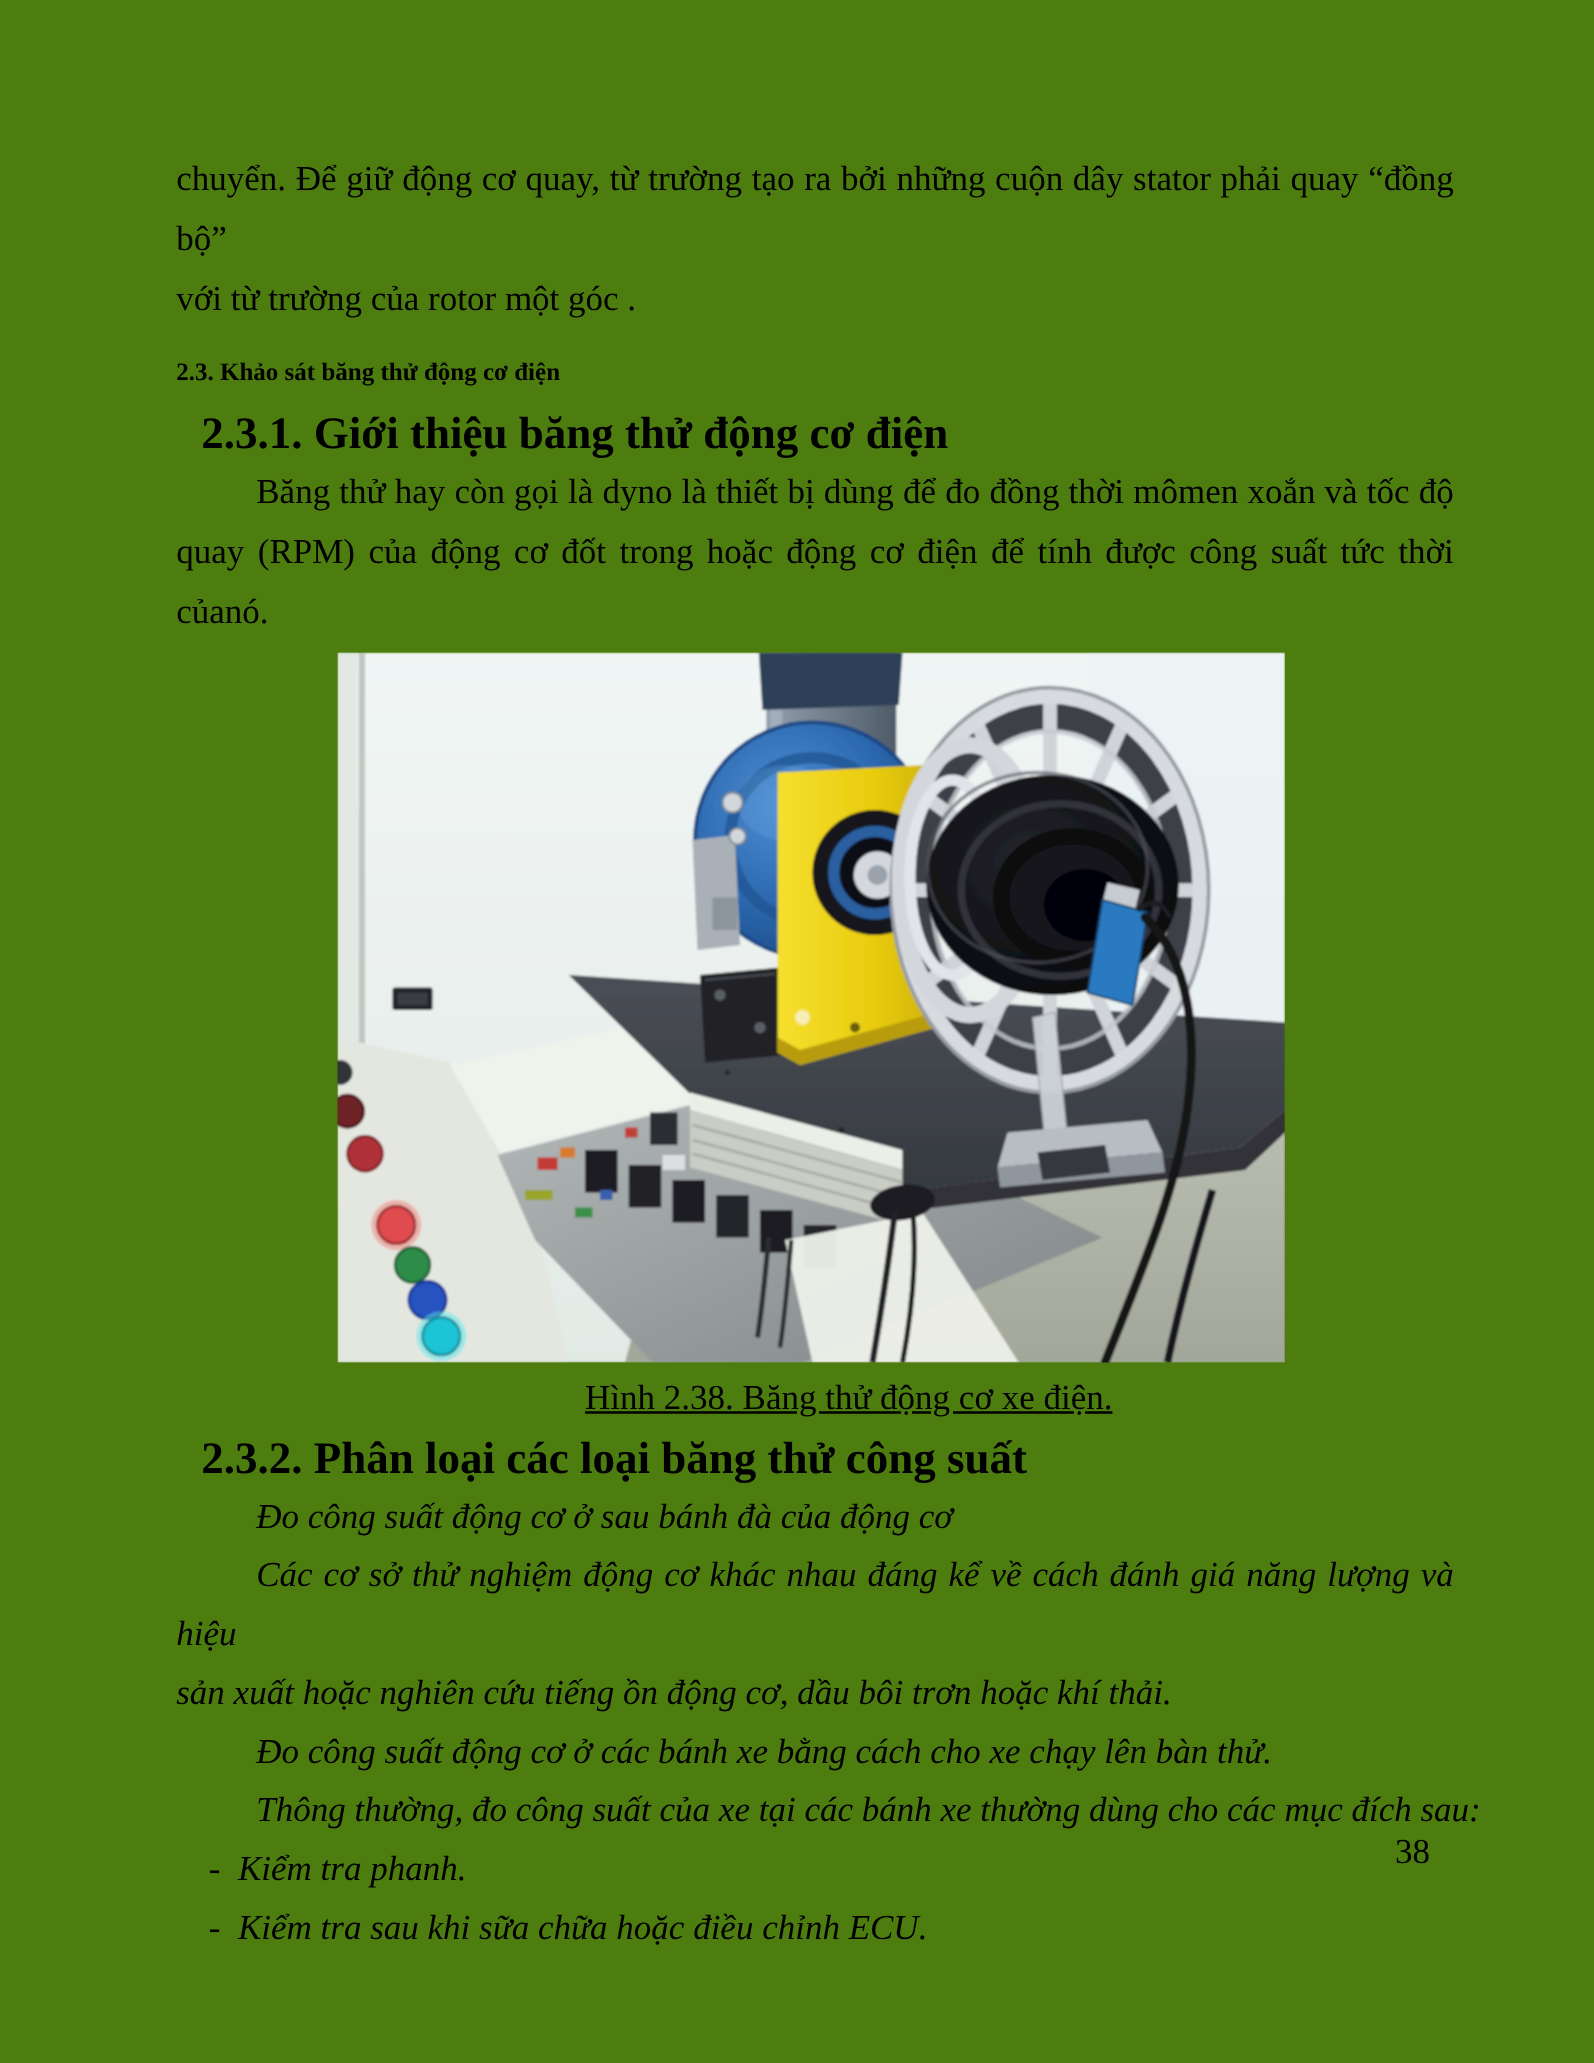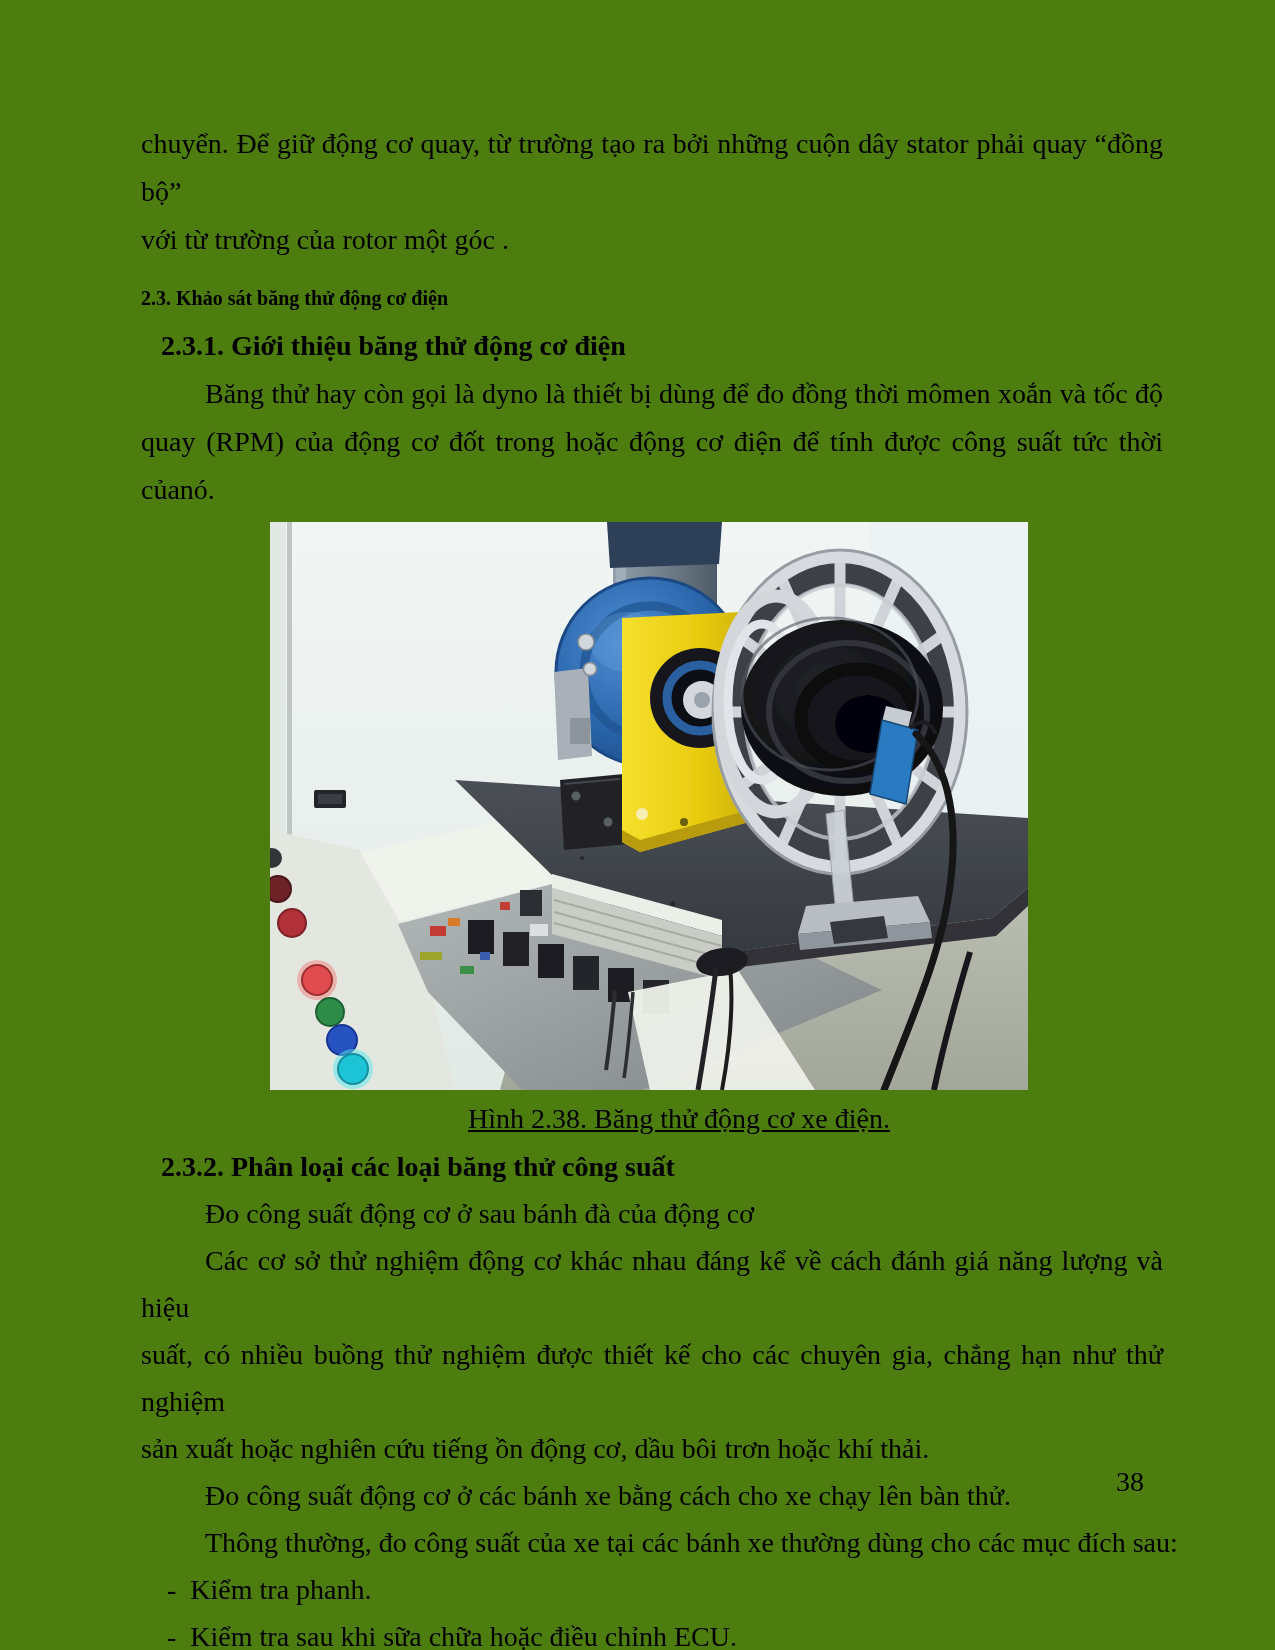--- a/index.html
+++ b/index.html
@@ -3,26 +3,26 @@
 <meta charset="utf-8">
 <style>
   html,body { margin:0; padding:0; background:#ffffff; }
   .sheet {
     position:relative; width:1275px; height:1650px; background:#4d7c0f;
     font-family:"Liberation Serif","DejaVu Serif",serif; color:#000;
     font-size:28px; overflow:hidden;
   }
   .content { padding:120px 112px 0 141px; }
   .ln { line-height:48px; }
-  .lower .ln { line-height:47px; }
+  .lower .ln { line-height:47px;font-style:italic; }
   .jfull { text-align:justify; text-align-last:justify; }
   .indent { text-indent:64px; }
   .nowrap { white-space:nowrap; }
   .h-main { font-weight:bold; line-height:48px; margin:10px 0 0 0; font-size:20px; }
-  .h-sub  { font-weight:bold; line-height:48px; margin:0 0 0 20px; font-size:28px; }
+  .h-sub  { font-weight:bold; line-height:48px; margin:0 0 0 20px; font-size:36px; }
   figure { margin:8px 0 0 129px; width:758px; }
   .photo { width:758px; height:568px; position:relative; }
   .photo svg { display:block; }
   figcaption { line-height:48px; padding:5px 0 0 60px; text-align:center; width:698px;text-decoration:underline; }
   .list-item { display:flex; padding-left:26px; }
   .list-item .dash { margin-right:14px; }
   .page-number { position:absolute; left:1116px; top:1458px; line-height:48px; }
 </style>
 </head>
 <body>
@@ -252,21 +252,20 @@
 
     <div class="lower">
       <h3 class="h-sub" style="line-height:47px">2.3.2. Phân loại các loại băng thử công suất</h3>
 
       <div class="para">
         <div class="ln indent nowrap">Đo công suất động cơ ở sau bánh đà của động cơ</div>
       </div>
 
       <div class="para">
         <div class="ln jfull indent">Các cơ sở thử nghiệm động cơ khác nhau đáng kể về cách đánh giá năng lượng và hiệu</div>
-        <div class="ln jfull">suất, có nhiều buồng thử nghiệm được thiết kế cho các chuyên gia, chẳng hạn như thử nghiệm</div>
         <div class="ln">sản xuất hoặc nghiên cứu tiếng ồn động cơ, dầu bôi trơn hoặc khí thải.</div>
       </div>
 
       <div class="para">
         <div class="ln indent nowrap">Đo công suất động cơ ở các bánh xe bằng cách cho xe chạy lên bàn thử.</div>
       </div>
 
       <div class="para">
         <div class="ln indent nowrap">Thông thường, đo công suất của xe tại các bánh xe thường dùng cho các mục đích sau:</div>
       </div>

